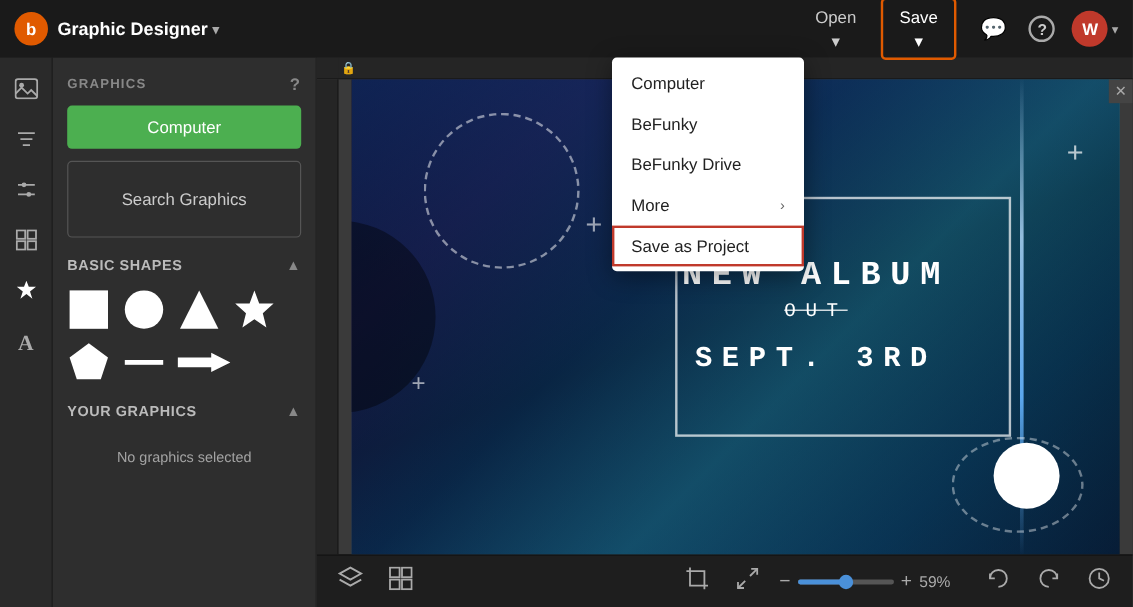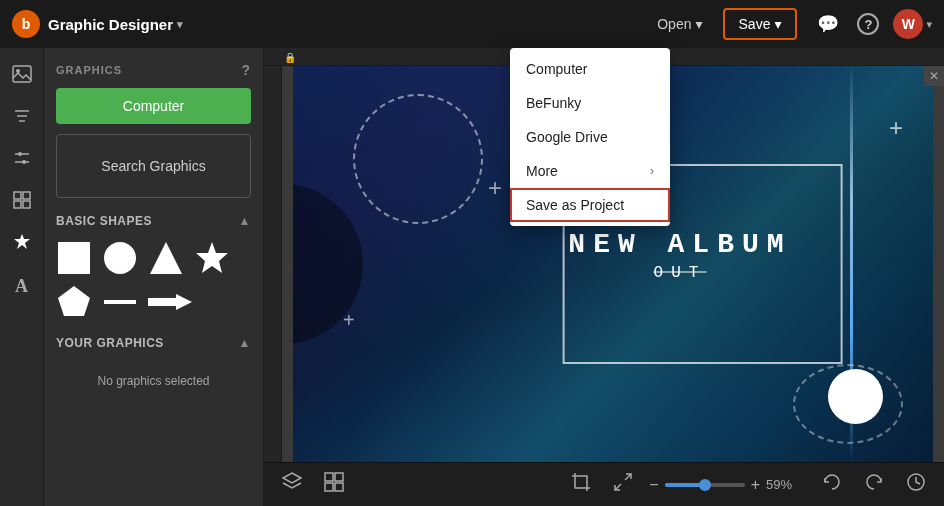--- a/index.html
+++ b/index.html
@@ -35,21 +35,21 @@
     .header-spacer { flex: 1; }
     .header-nav { display: flex; align-items: center; gap: 6px; }
     .nav-btn {
       color: #ccc;
       background: transparent;
       border: none;
       padding: 6px 14px;
       border-radius: 4px;
       font-size: 14px;
       cursor: pointer;
-      display: flex; align-items: center; gap: 4px;
+      display: flex; align-items: center; gap: 4px; flex-direction: column;
     }
     .nav-btn.active { border: 2px solid #e05a00; color: #fff; }
     .header-icons { display: flex; align-items: center; gap: 10px; margin-left: 16px; }
     .header-icon-btn {
       background: transparent; border: none; color: #ccc;
       font-size: 18px; cursor: pointer; width: 30px; height: 30px;
       display: flex; align-items: center; justify-content: center;
       border-radius: 4px;
     }
     .header-avatar {
@@ -578,20 +578,21 @@
           <div class="canvas-half-circle"></div>
           <div class="canvas-circle-dashed"></div>
           <div class="canvas-cross1">+</div>
           <div class="canvas-cross2">+</div>
           <div class="canvas-cross3">+</div>
           <div class="canvas-vertical-line"></div>
           <div class="canvas-rect-frame"></div>
           <div class="canvas-text-block">
             <div class="canvas-text-new-album">NEW ALBUM</div>
             <div class="canvas-text-out">OUT</div>
+            <div class="canvas-text-date">SEPT. 3RD</div>
           </div>
           <div class="canvas-circle-dashed2"></div>
           <div class="canvas-circle-solid"></div>
         </div>
       </div>
     </div>
 
     <div class="bottom-toolbar">
       <button class="toolbar-icon-btn">
         <span>
@@ -672,21 +673,21 @@
 </div>
 
 <div class="dropdown-menu">
   <div class="dropdown-item">
     <span>Computer</span>
   </div>
   <div class="dropdown-item">
     <span>BeFunky</span>
   </div>
   <div class="dropdown-item">
-    <span>Google Drive</span>
+    <span>BeFunky Drive</span>
   </div>
   <div class="dropdown-item">
     <span>More</span>
     <span class="arrow">›</span>
   </div>
   <div class="dropdown-item highlighted">
     <span>Save as Project</span>
   </div>
 </div>
 

